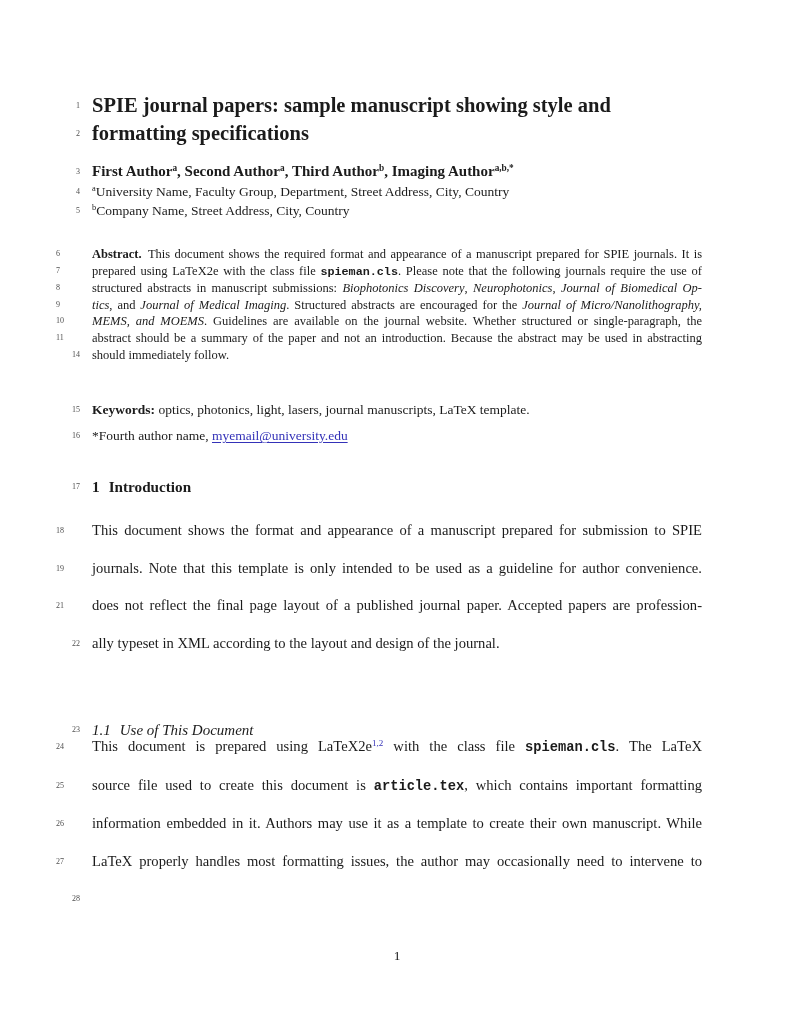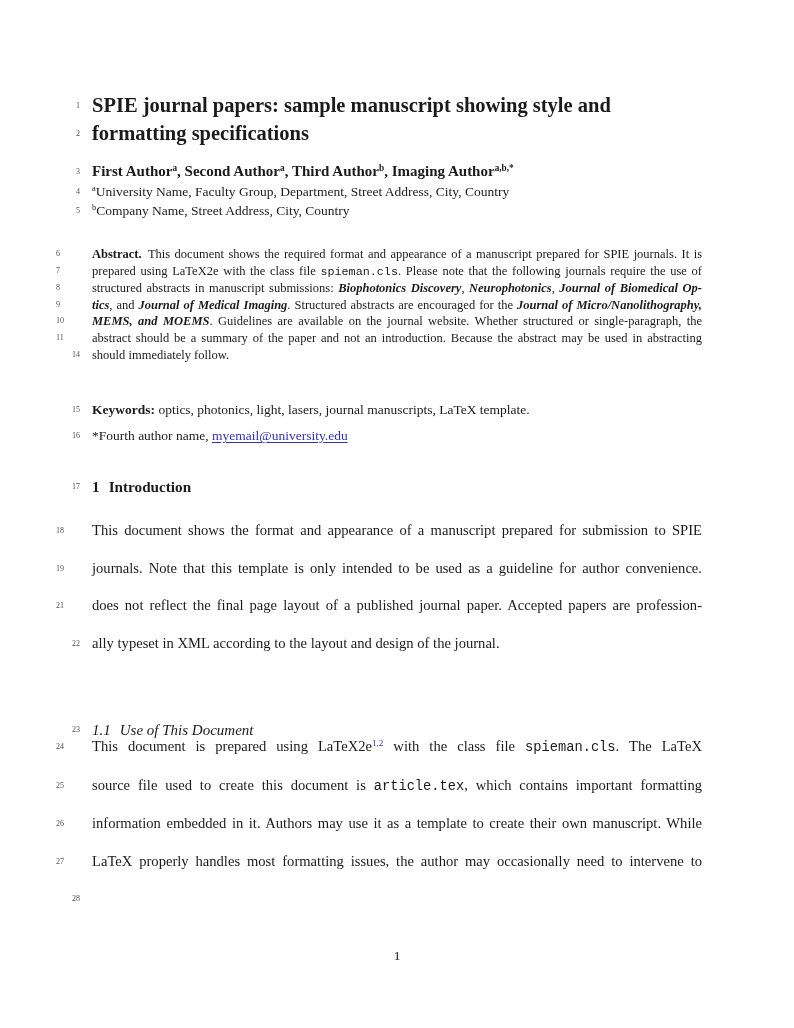--- a/index.html
+++ b/index.html
@@ -22,22 +22,22 @@
   .row.just{text-align:justify;text-align-last:justify;}
   .num{
     position:absolute;left:-36px;top:0;width:24px;
     text-align:right;
     font-size:8px;font-weight:400;font-style:normal;
     font-family:"Liberation Serif","DejaVu Serif",serif;
     color:var(--lineno);
     line-height:inherit;
   }
   .bold{font-weight:bold;}
-  .italic{font-style:italic;font-weight:bold;}
-  .mono{font-family:"Liberation Mono","DejaVu Sans Mono",monospace;font-size:0.94em;}
+  .italic{font-style:italic;}
+  .mono{font-family:"Liberation Mono","DejaVu Sans Mono",monospace;font-size:0.94em;font-weight:bold;}
   .sup{font-size:0.62em;vertical-align:0.55em;line-height:0;}
   .cite{color:var(--link);}
   .link{color:var(--link);text-decoration:underline;text-underline-offset:2px;cursor:pointer;}
   .sp{display:inline-block;width:0.6em;}
 
   #blk-title{top:92px;font-size:20.5px;font-weight:bold;}
   #blk-title .row{line-height:27.5px;}
 
   #blk-authors{top:161px;font-size:15px;font-weight:bold;}
   #blk-authors .row{line-height:21px;}

